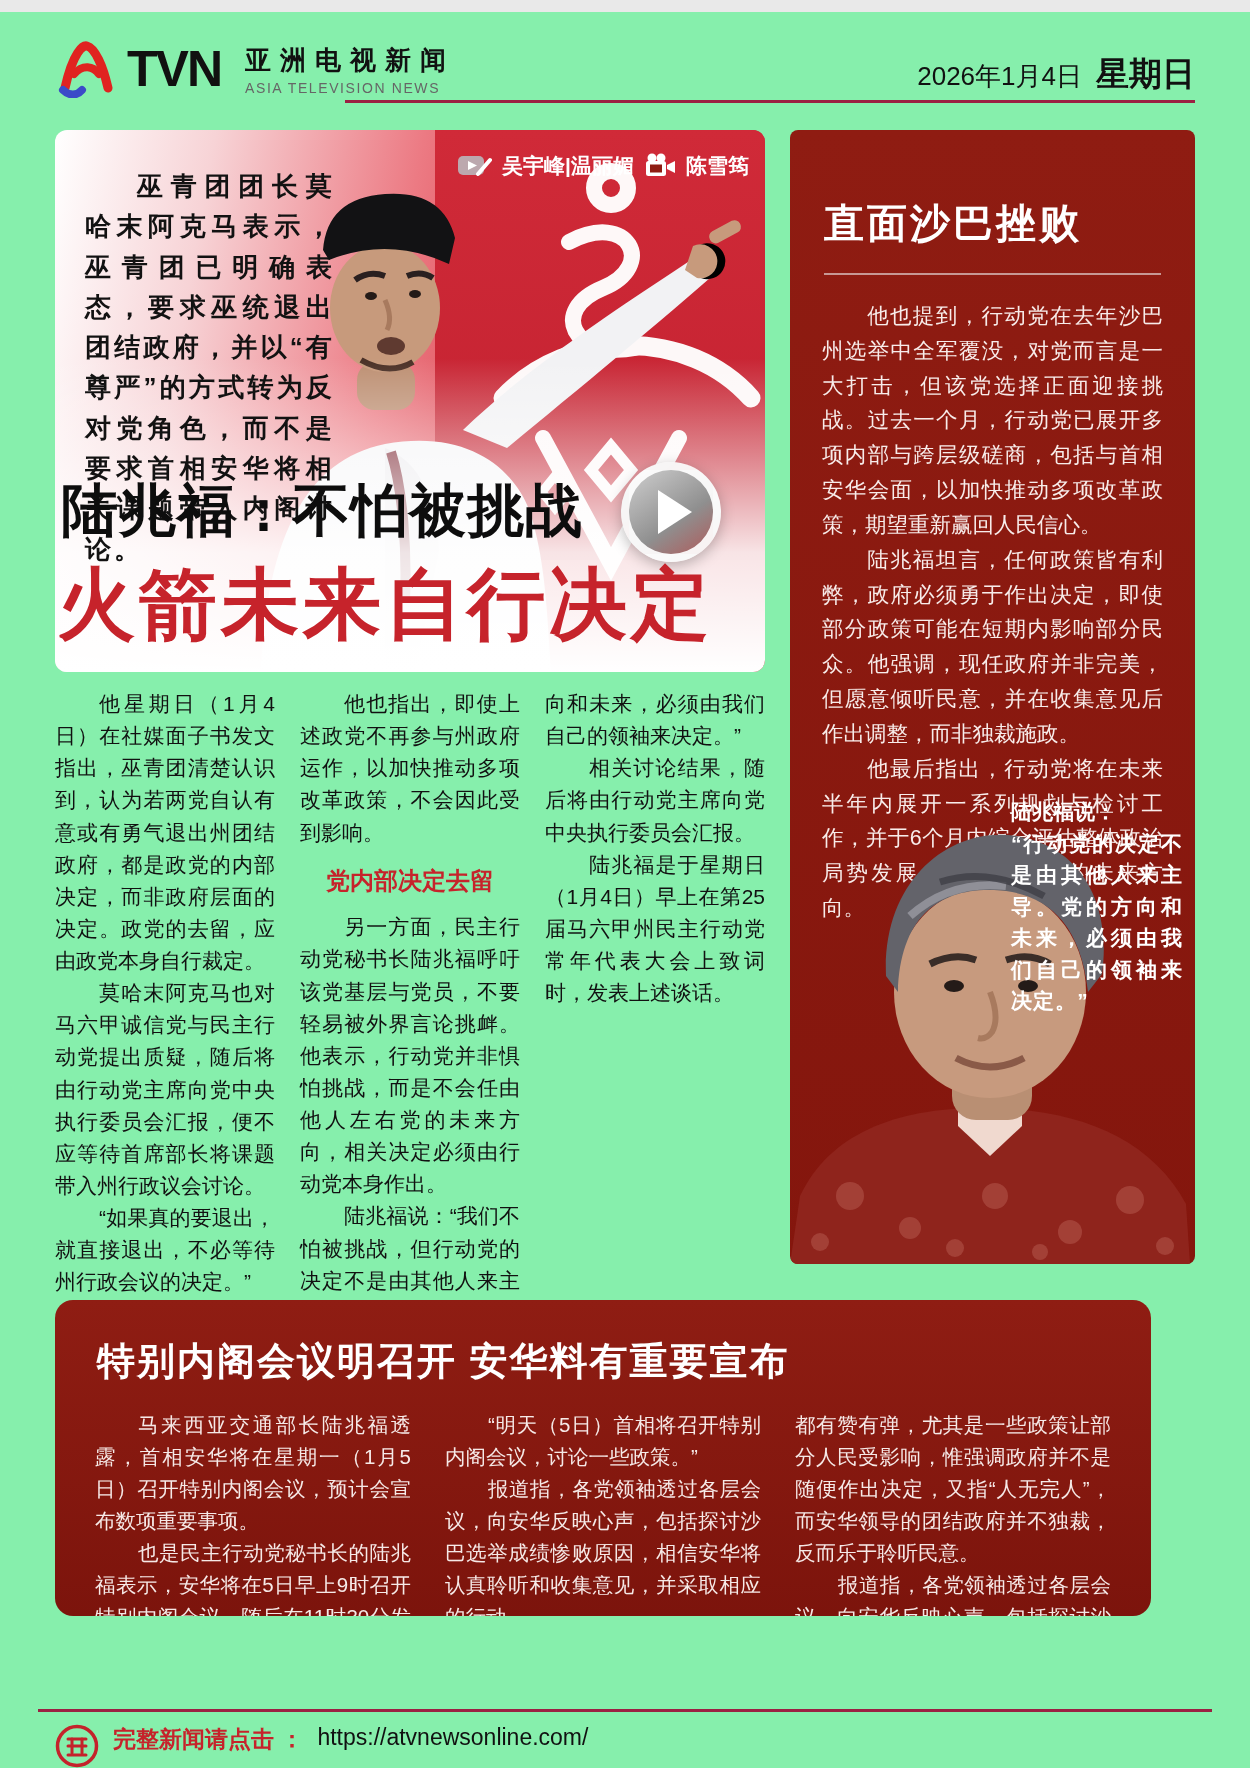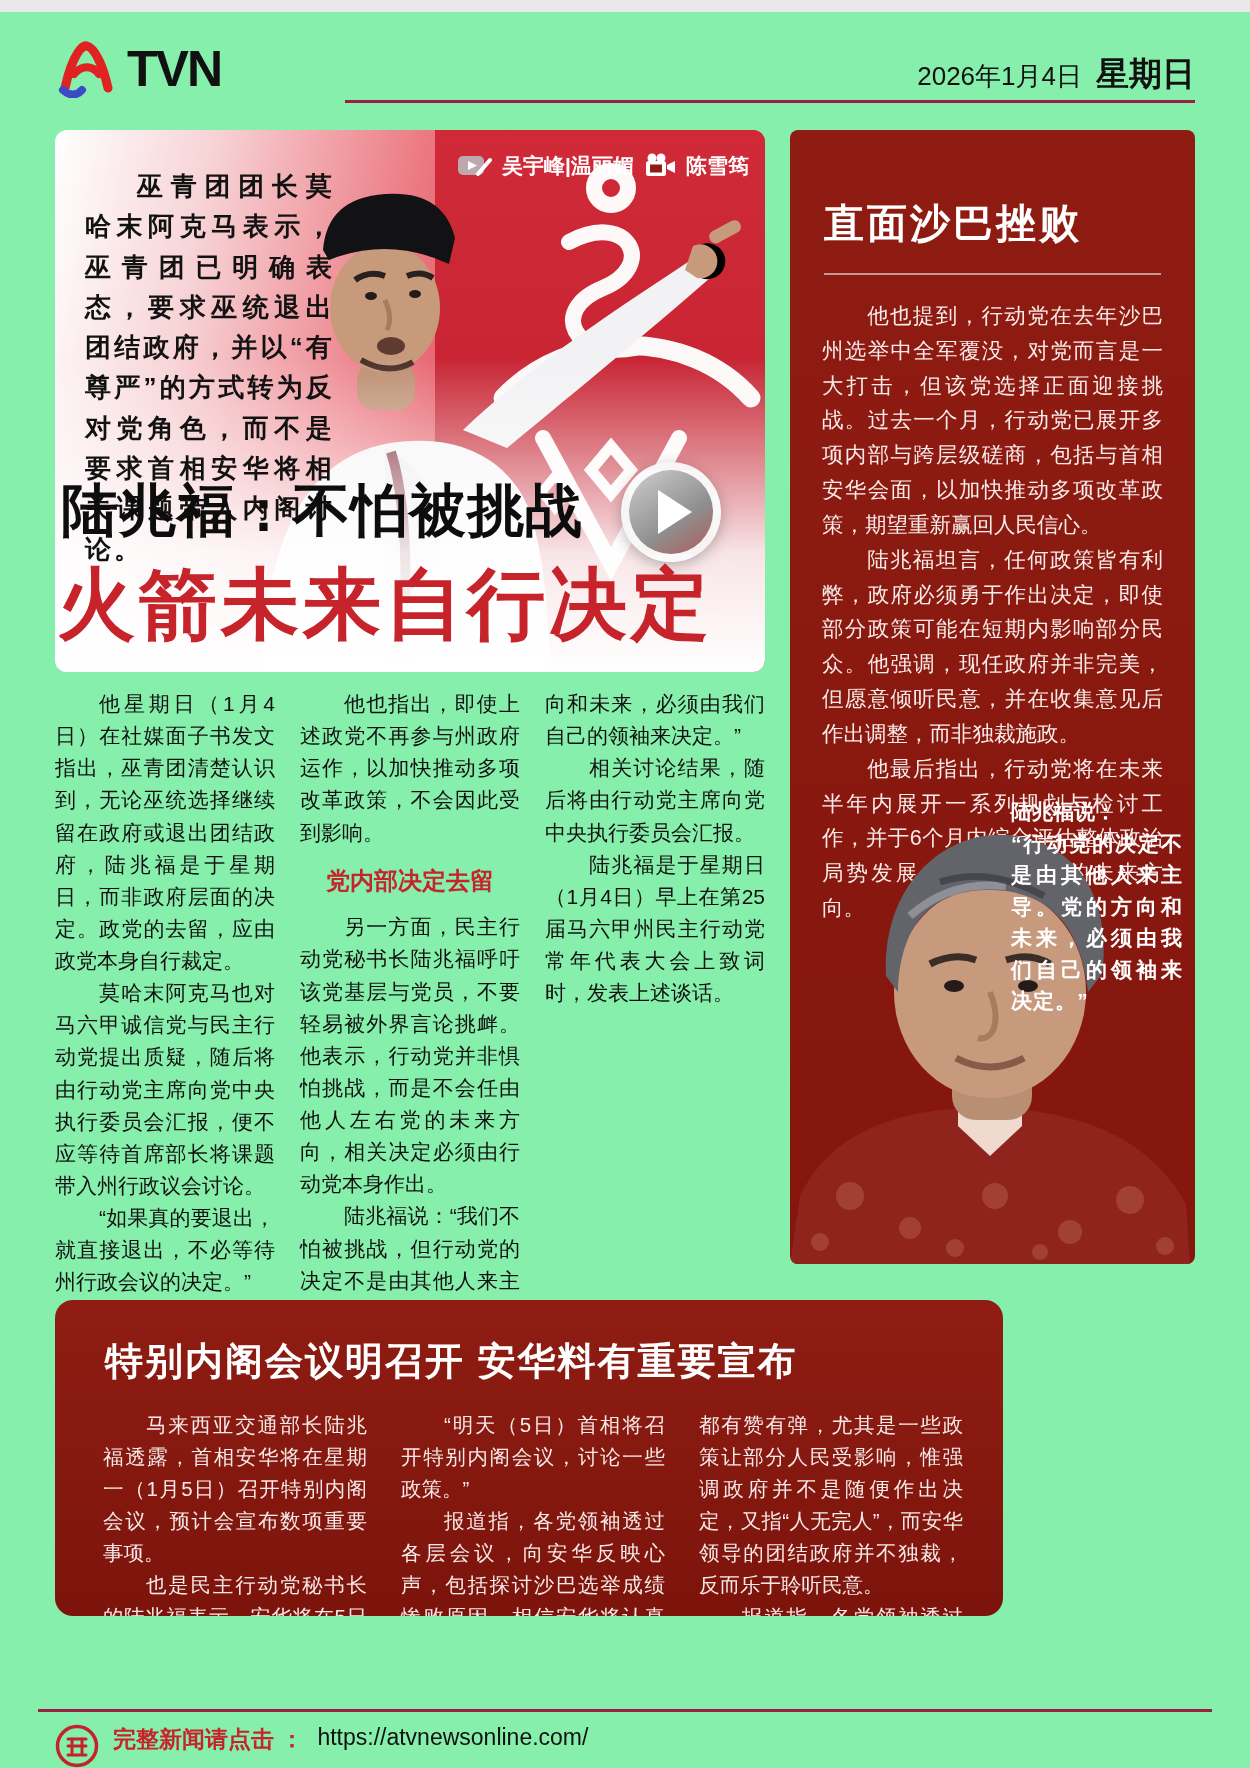--- a/index.html
+++ b/index.html
@@ -60,22 +60,22 @@
   .sb-rule{margin:22px 34px 24px 34px;height:2px;background:rgba(230,220,220,.65);}
   .sb-text{margin:0 32px;color:#f8ecea;font-size:21.5px;line-height:1.62;text-align:justify;}
   .sb-text p{margin:0;text-indent:2.1em;}
   .sb-photo{position:absolute;left:0;bottom:0;width:405px;height:468px;}
   .sb-quote{position:absolute;right:12px;top:666px;width:172px;color:#ffffff;font-size:21px;
         font-weight:800;line-height:1.5;text-align:justify;}
   .sb-quote p{margin:0;}
   .sb-quote .q-body{letter-spacing:.05em;}
 
   
-  .bottom{position:absolute;left:55px;top:1288px;width:948px;height:316px;border-radius:18px;
-        background:linear-gradient(180deg,#8f1d13 0%,#7c140c 100%);overflow:hidden;padding-left:8px;}
+  .bottom{position:absolute;left:55px;top:1288px;width:1096px;height:316px;border-radius:18px;
+        background:linear-gradient(180deg,#8f1d13 0%,#7c140c 100%);overflow:hidden;}
   .bottom-hl{margin:36px 0 0 42px;color:#ffffff;font-size:38px;font-weight:900;letter-spacing:2px;}
   .bcols{display:flex;gap:34px;margin:22px 40px 0 40px;}
   .bcol{flex:1;color:#f6e9e7;font-size:20.5px;line-height:1.56;text-align:justify;}
   .bcol p{margin:0;text-indent:2.1em;}
   .bcol p.cont{text-indent:0;}
 
   
   .foot-rule{position:absolute;left:38px;right:38px;top:1697px;height:3px;background:#9b2143;}
   .foot-row{position:absolute;left:55px;top:1712px;display:flex;align-items:flex-start;gap:14px;}
   .seal{width:44px;height:44px;}
@@ -90,20 +90,24 @@
 <div class="page">
 
   <header class="masthead">
     <div class="logo-row">
       <svg class="logo-a icon-svg" viewBox="0 0 62 58">
         <path d="M10 48 C18 12 28 5 32 6 C40 8 48 26 53 48" fill="none" stroke="#e02320" stroke-width="9" stroke-linecap="round"></path>
         <path d="M19 34 C28 24 38 26 44 34" fill="none" stroke="#e02320" stroke-width="8" stroke-linecap="round"></path>
         <path d="M8 50 C14 56 22 56 27 50" fill="none" stroke="#3b4bc8" stroke-width="8" stroke-linecap="round"></path>
       </svg>
       <span class="logo-tvn">TVN</span>
+      <div class="logo-names">
+        <span class="logo-cn">亚洲电视新闻</span>
+        <span class="logo-en">ASIA TELEVISION NEWS</span>
+      </div>
     </div>
     <div class="header-right">
       <span class="hdr-date">2026年1月4日</span>
       <span class="hdr-weekday">星期日</span>
     </div>
     <div class="header-rule"></div>
   </header>
 
   <section class="hero">
     <div class="emblem-panel"></div>
@@ -167,21 +171,21 @@
     <div class="play-btn">
       <div class="play-tri"></div>
     </div>
 
     <h1 class="hl-black">陆兆福：不怕被挑战</h1>
     <h2 class="hl-red">火箭未来自行决定</h2>
   </section>
 
   <div class="cols">
     <div class="col">
-      <p>他星期日（1月4日）在社媒面子书发文指出，巫青团清楚认识到，无论巫统选择继续留在政府或退出团结政府，陆兆福是于星期日，而非政府层面的决定。政党的去留，应由政党本身自行裁定。</p>
+      <p>他星期日（1月4日）在社媒面子书发文指出，巫青团清楚认识到，认为若两党自认有意或有勇气退出州团结政府，都是政党的内部决定，而非政府层面的决定。政党的去留，应由政党本身自行裁定。</p>
       <p>莫哈末阿克马也对马六甲诚信党与民主行动党提出质疑，随后将由行动党主席向党中央执行委员会汇报，便不应等待首席部长将课题带入州行政议会讨论。</p>
       <p>“如果真的要退出，就直接退出，不必等待州行政会议的决定。”</p>
     </div>
     <div class="col">
       <p>他也指出，即使上述政党不再参与州政府运作，以加快推动多项改革政策，不会因此受到影响。</p>
       <h3 class="subhead">党内部决定去留</h3>
       <p>另一方面，民主行动党秘书长陆兆福呼吁该党基层与党员，不要轻易被外界言论挑衅。他表示，行动党并非惧怕挑战，而是不会任由他人左右党的未来方向，相关决定必须由行动党本身作出。</p>
       <p>陆兆福说：“我们不怕被挑战，但行动党的决定不是由其他人来主导。党的方</p>
     </div>
     <div class="col">

